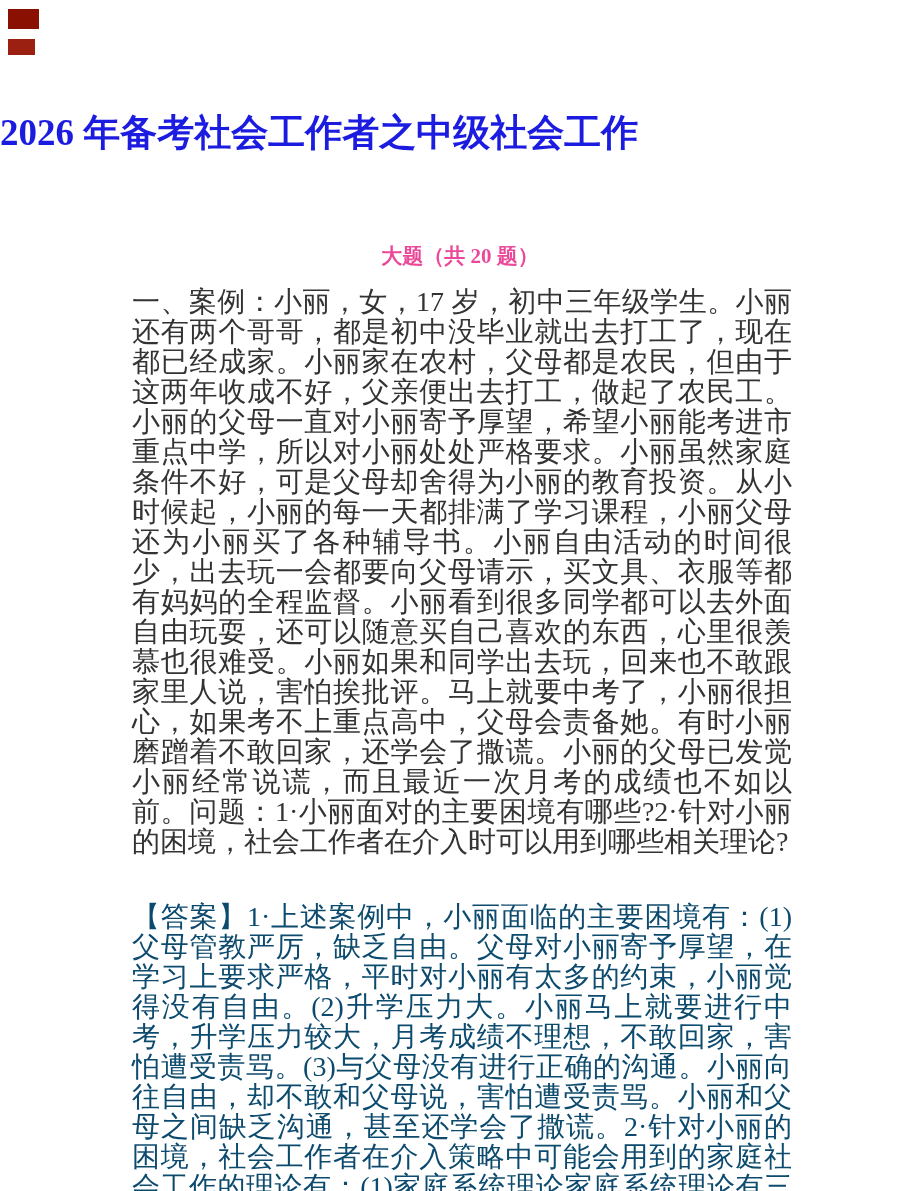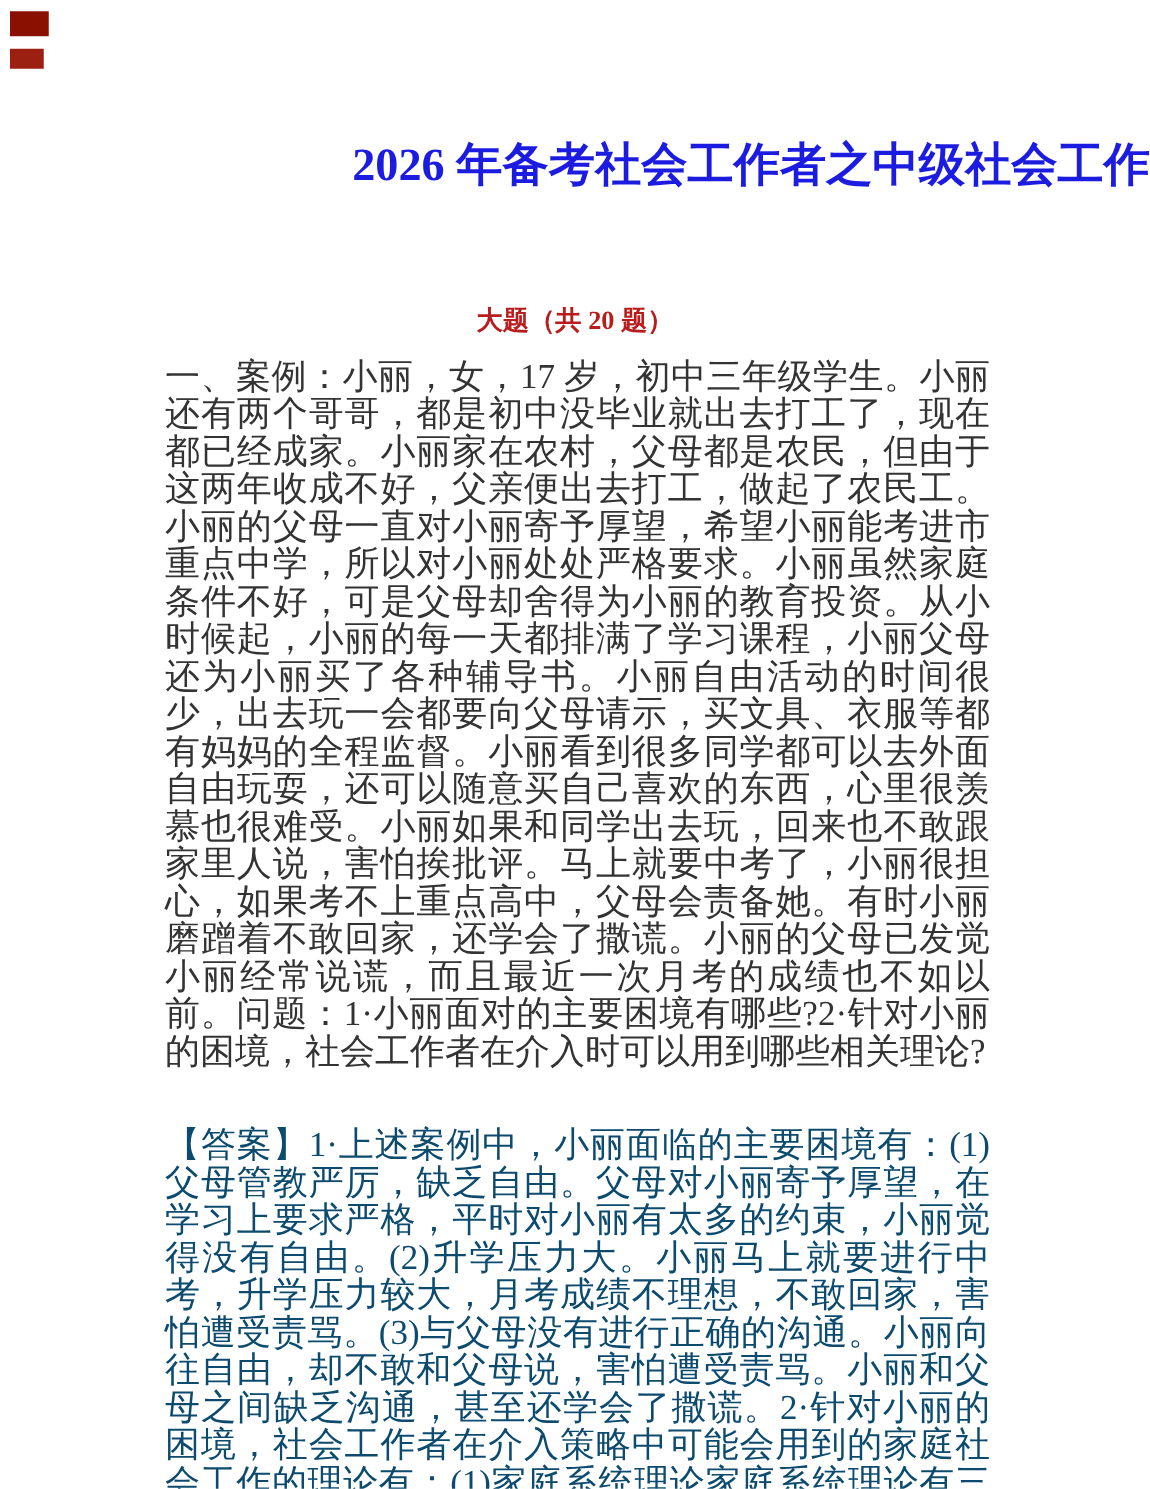--- a/index.html
+++ b/index.html
@@ -34,37 +34,37 @@
     white-space: nowrap;
     user-select: none;
   }
 
   .doc-title {
     position: absolute;
     left: 0;
     top: 100px;
     width: 920px;
     z-index: 1;
-    text-align: right;
+    text-align: left;
     font-size: 37px;
     font-weight: bold;
     line-height: 66px;
     color: #1c1ce0;
   }
 
   .section-heading {
     position: absolute;
     left: 0;
     top: 242px;
     width: 920px;
     z-index: 1;
     text-align: center;
     font-size: 21px;
     font-weight: bold;
-    color: #b91c1c;
+    color: #ec4899;
   }
 
   .content {
     position: absolute;
     left: 132px;
     top: 287px;
     width: 660px;
     z-index: 1;
   }
   .content p {

